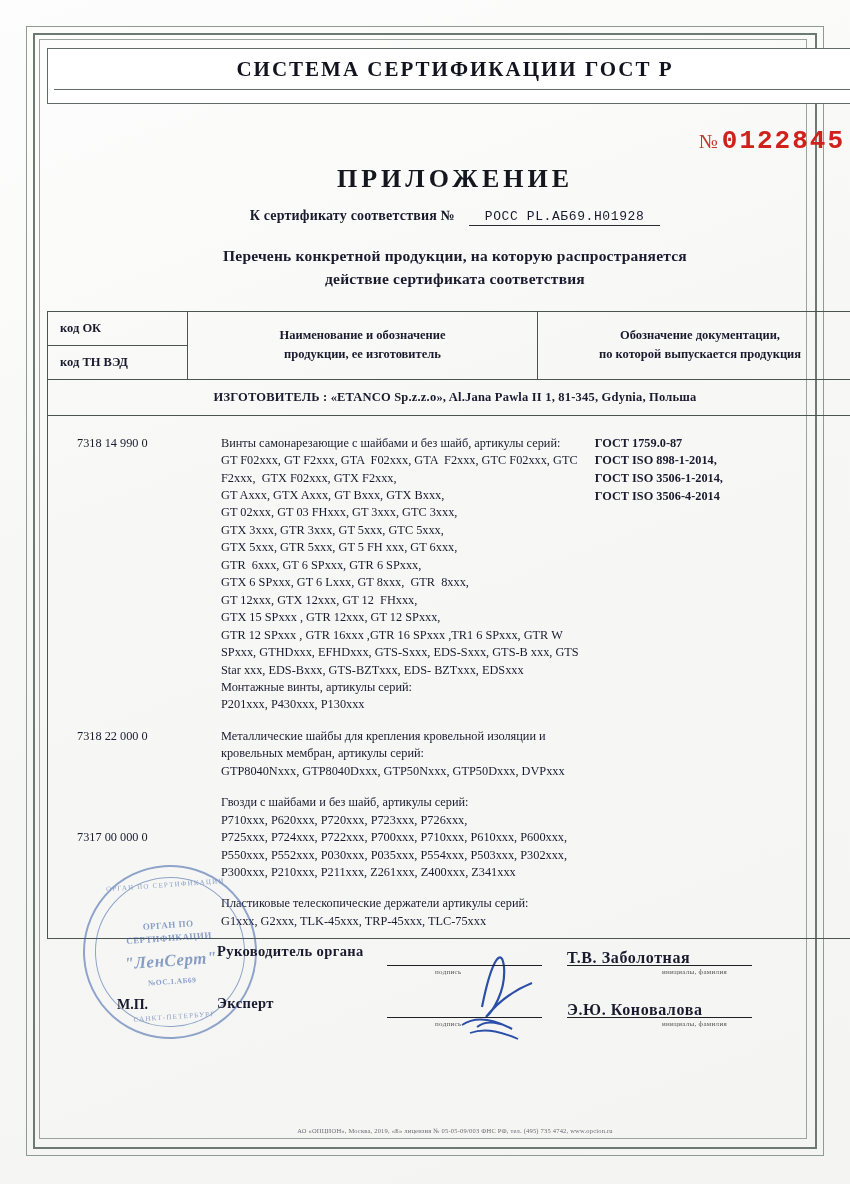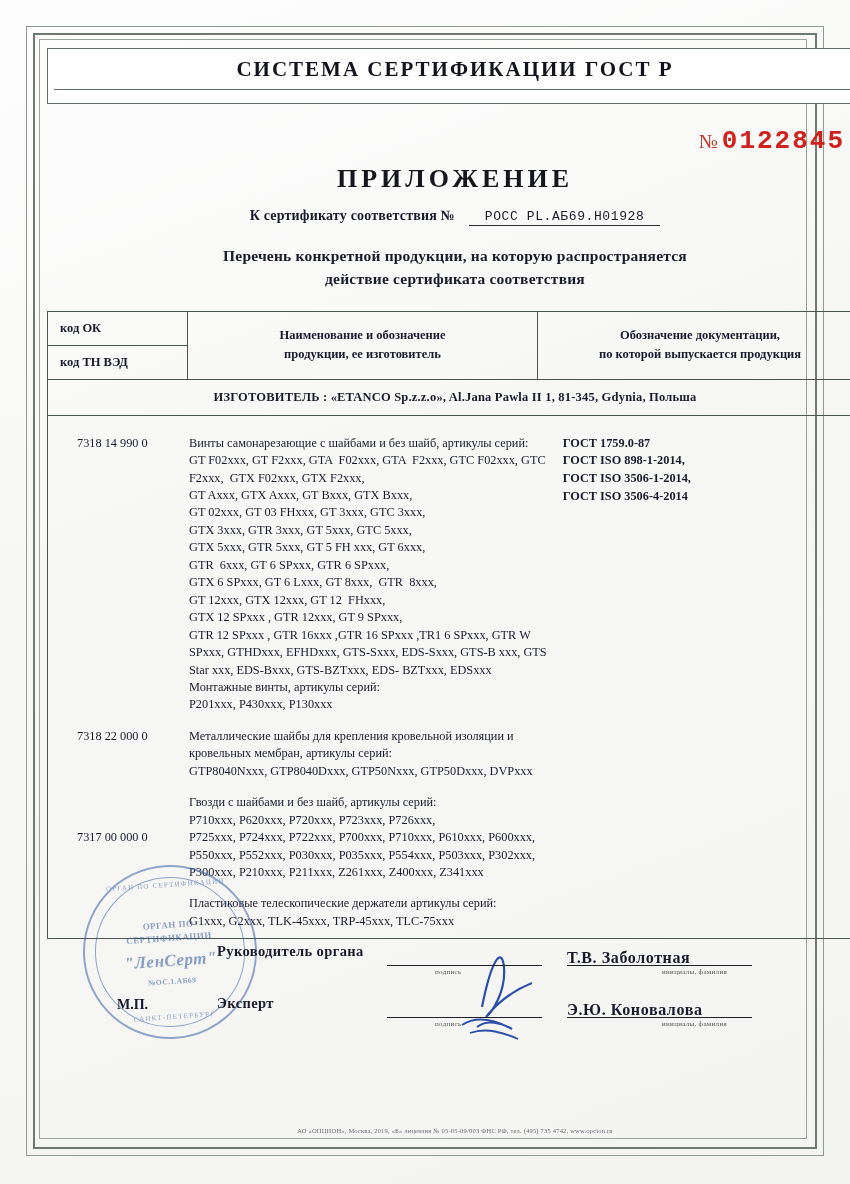--- a/index.html
+++ b/index.html
@@ -183,20 +183,21 @@
     width: 140px;
     flex: 0 0 140px;
     padding-left: 28px;
     box-sizing: border-box;
     font-size: 12.3px;
     white-space: nowrap;
   }
   .grp-body {
     flex: 1 1 auto;
     padding-right: 4px;
+    margin-left: 32px;
   }
   .grp-body div { white-space: pre; }
   .docs {
     width: 250px;
     flex: 0 0 250px;
     padding: 14px 0 0 12px;
     font-size: 12.3px;
     line-height: 1.45;
     box-sizing: border-box;
     font-weight: bold;
@@ -378,21 +379,21 @@
                       <div>Винты самонарезающие с шайбами и без шайб, артикулы серий:</div>
                       <div>GT F02xxx, GT F2xxx, GTA  F02xxx, GTA  F2xxx, GTC F02xxx, GTC</div>
                       <div>F2xxx,  GTX F02xxx, GTX F2xxx,</div>
                       <div>GT Axxx, GTX Axxx, GT Bxxx, GTX Bxxx,</div>
                       <div>GT 02xxx, GT 03 FHxxx, GT 3xxx, GTC 3xxx,</div>
                       <div>GTX 3xxx, GTR 3xxx, GT 5xxx, GTC 5xxx,</div>
                       <div>GTX 5xxx, GTR 5xxx, GT 5 FH xxx, GT 6xxx,</div>
                       <div>GTR  6xxx, GT 6 SPxxx, GTR 6 SPxxx,</div>
                       <div>GTX 6 SPxxx, GT 6 Lxxx, GT 8xxx,  GTR  8xxx,</div>
                       <div>GT 12xxx, GTX 12xxx, GT 12  FHxxx,</div>
-                      <div>GTX 12 SPxxx , GTR 12xxx, GT 9 SPxxx,</div>
+                      <div>GTX 15 SPxxx , GTR 12xxx, GT 12 SPxxx,</div>
                       <div>GTR 12 SPxxx , GTR 16xxx ,GTR 16 SPxxx ,TR1 6 SPxxx, GTR W</div>
                       <div>SPxxx, GTHDxxx, EFHDxxx, GTS-Sxxx, EDS-Sxxx, GTS-B xxx, GTS</div>
                       <div>Star xxx, EDS-Bxxx, GTS-BZTxxx, EDS- BZTxxx, EDSxxx</div>
                       <div>Монтажные винты, артикулы серий:</div>
                       <div>P201xxx, P430xxx, P130xxx</div>
                     </div>
                   </div>
                   <div class="spacer-line"></div>
                   <div class="grp">
                     <div class="grp-code">7318 22 000 0</div>

